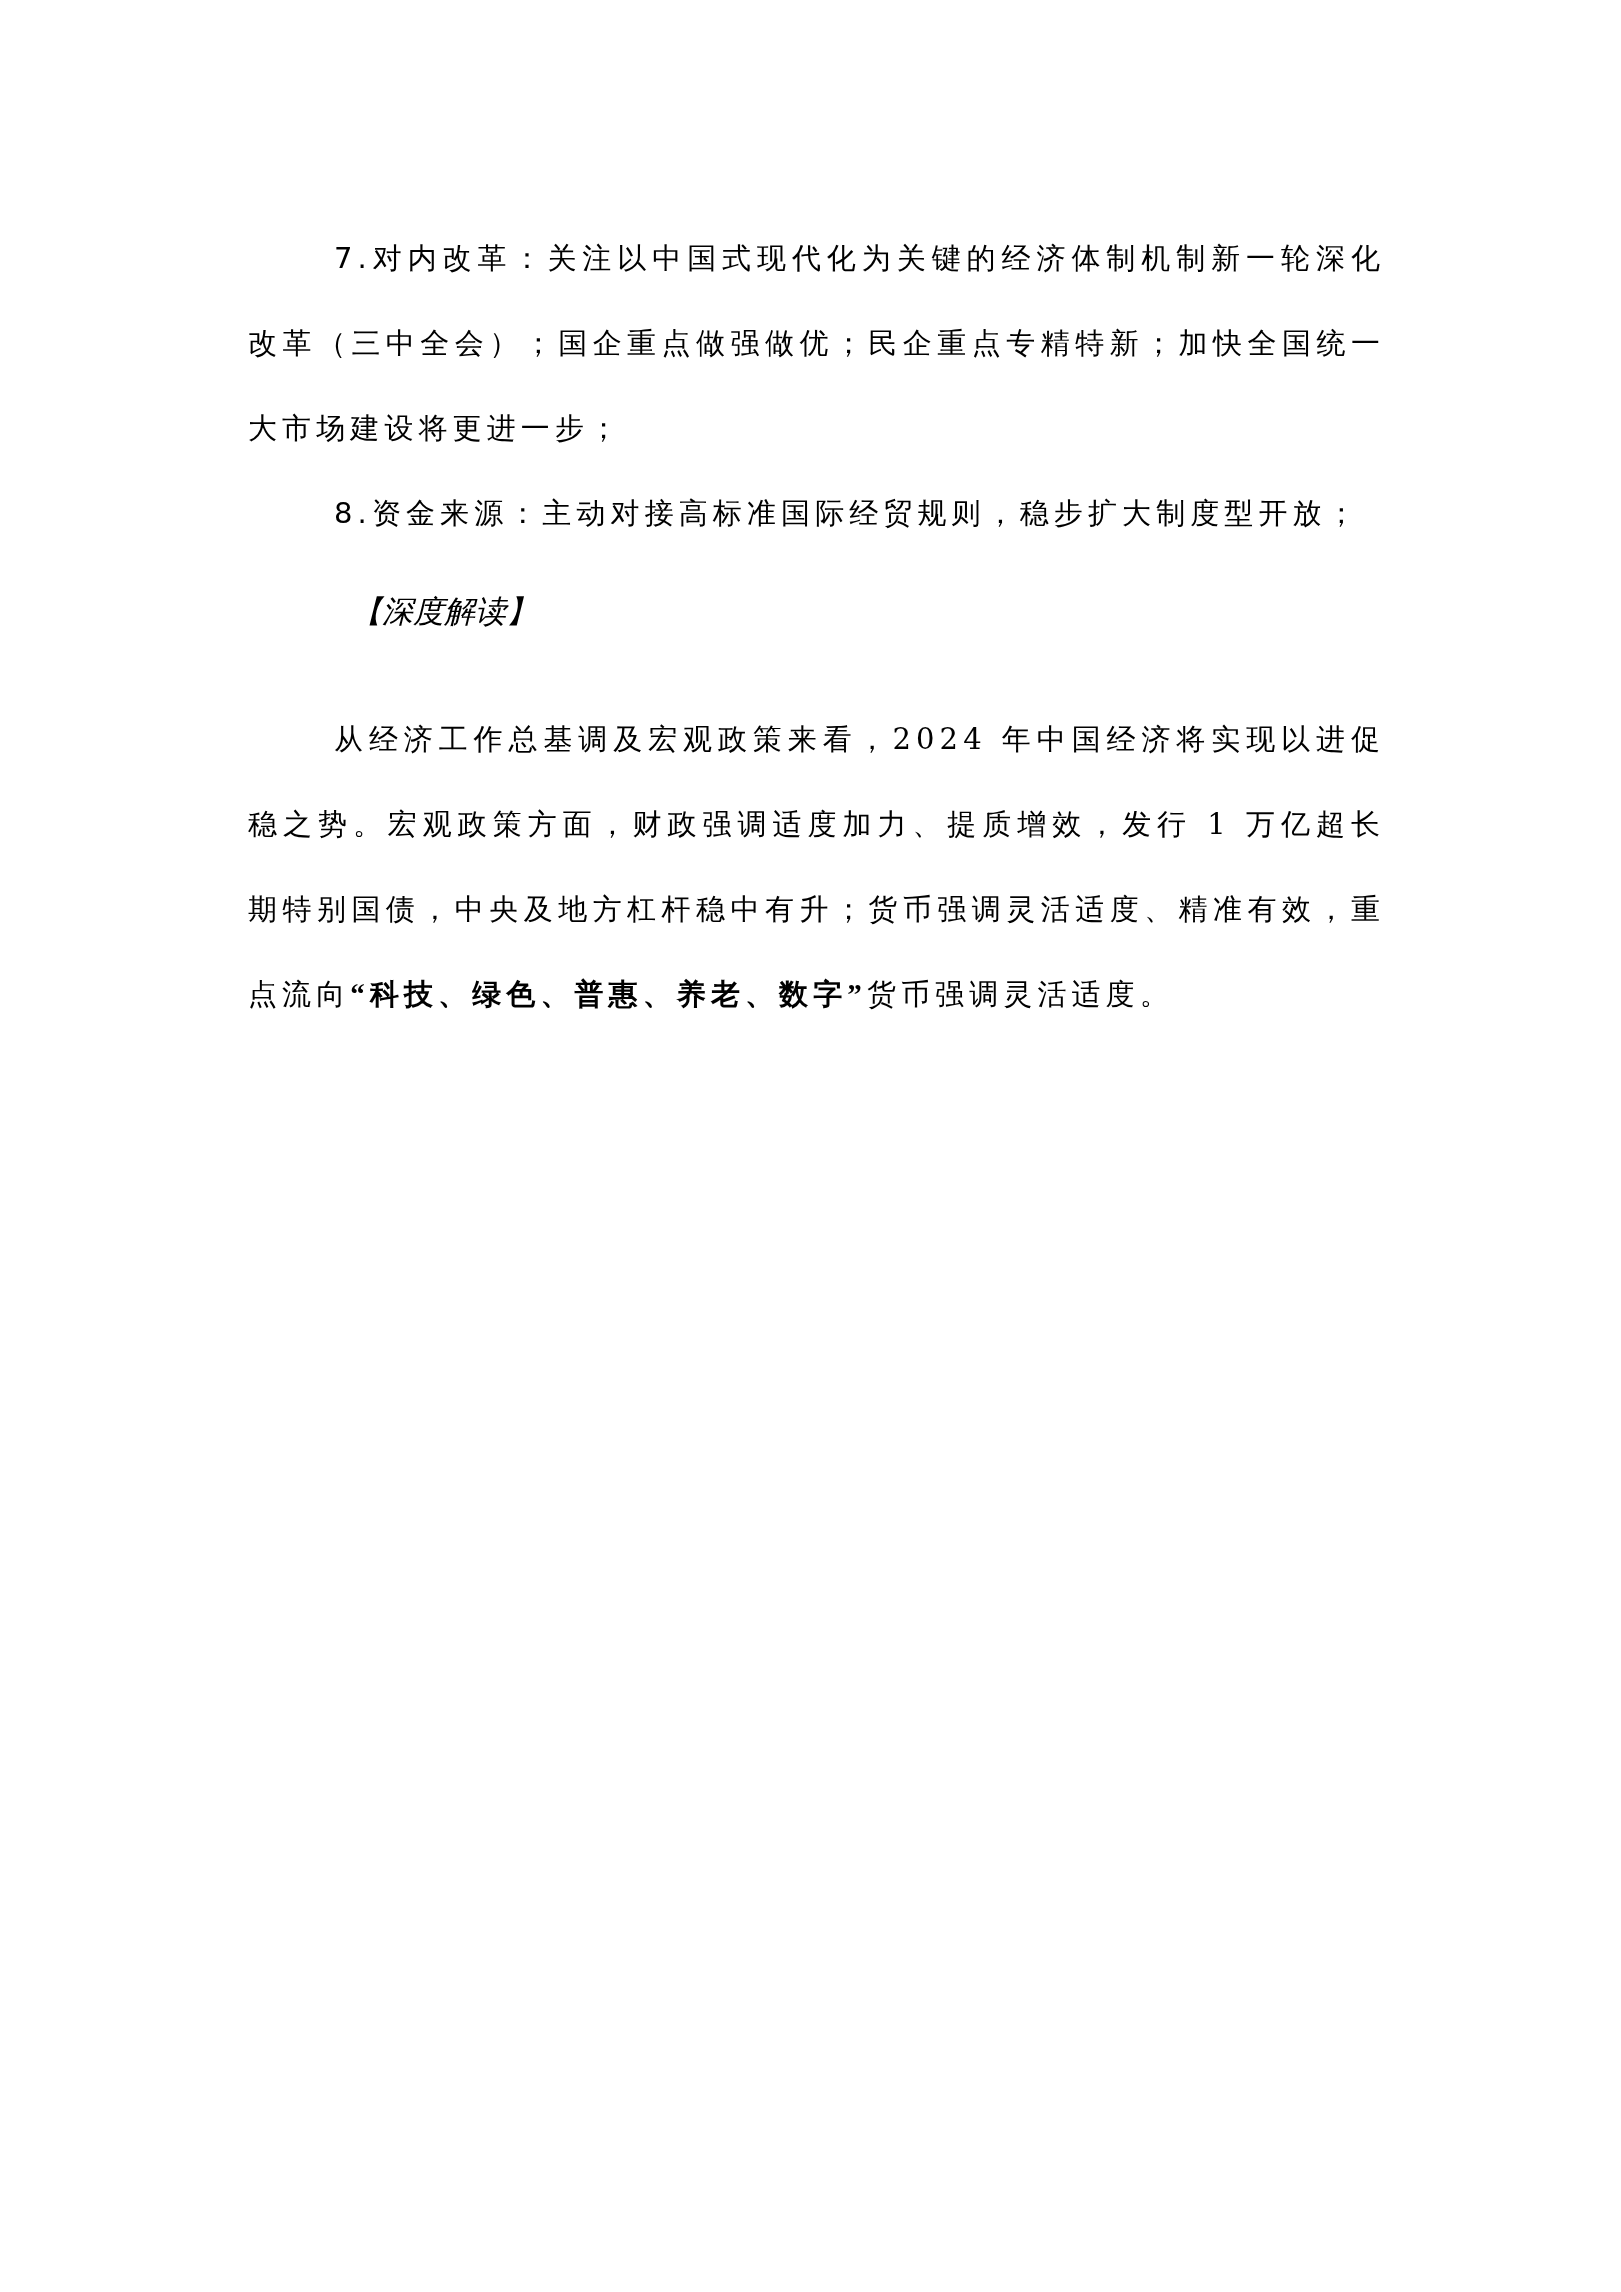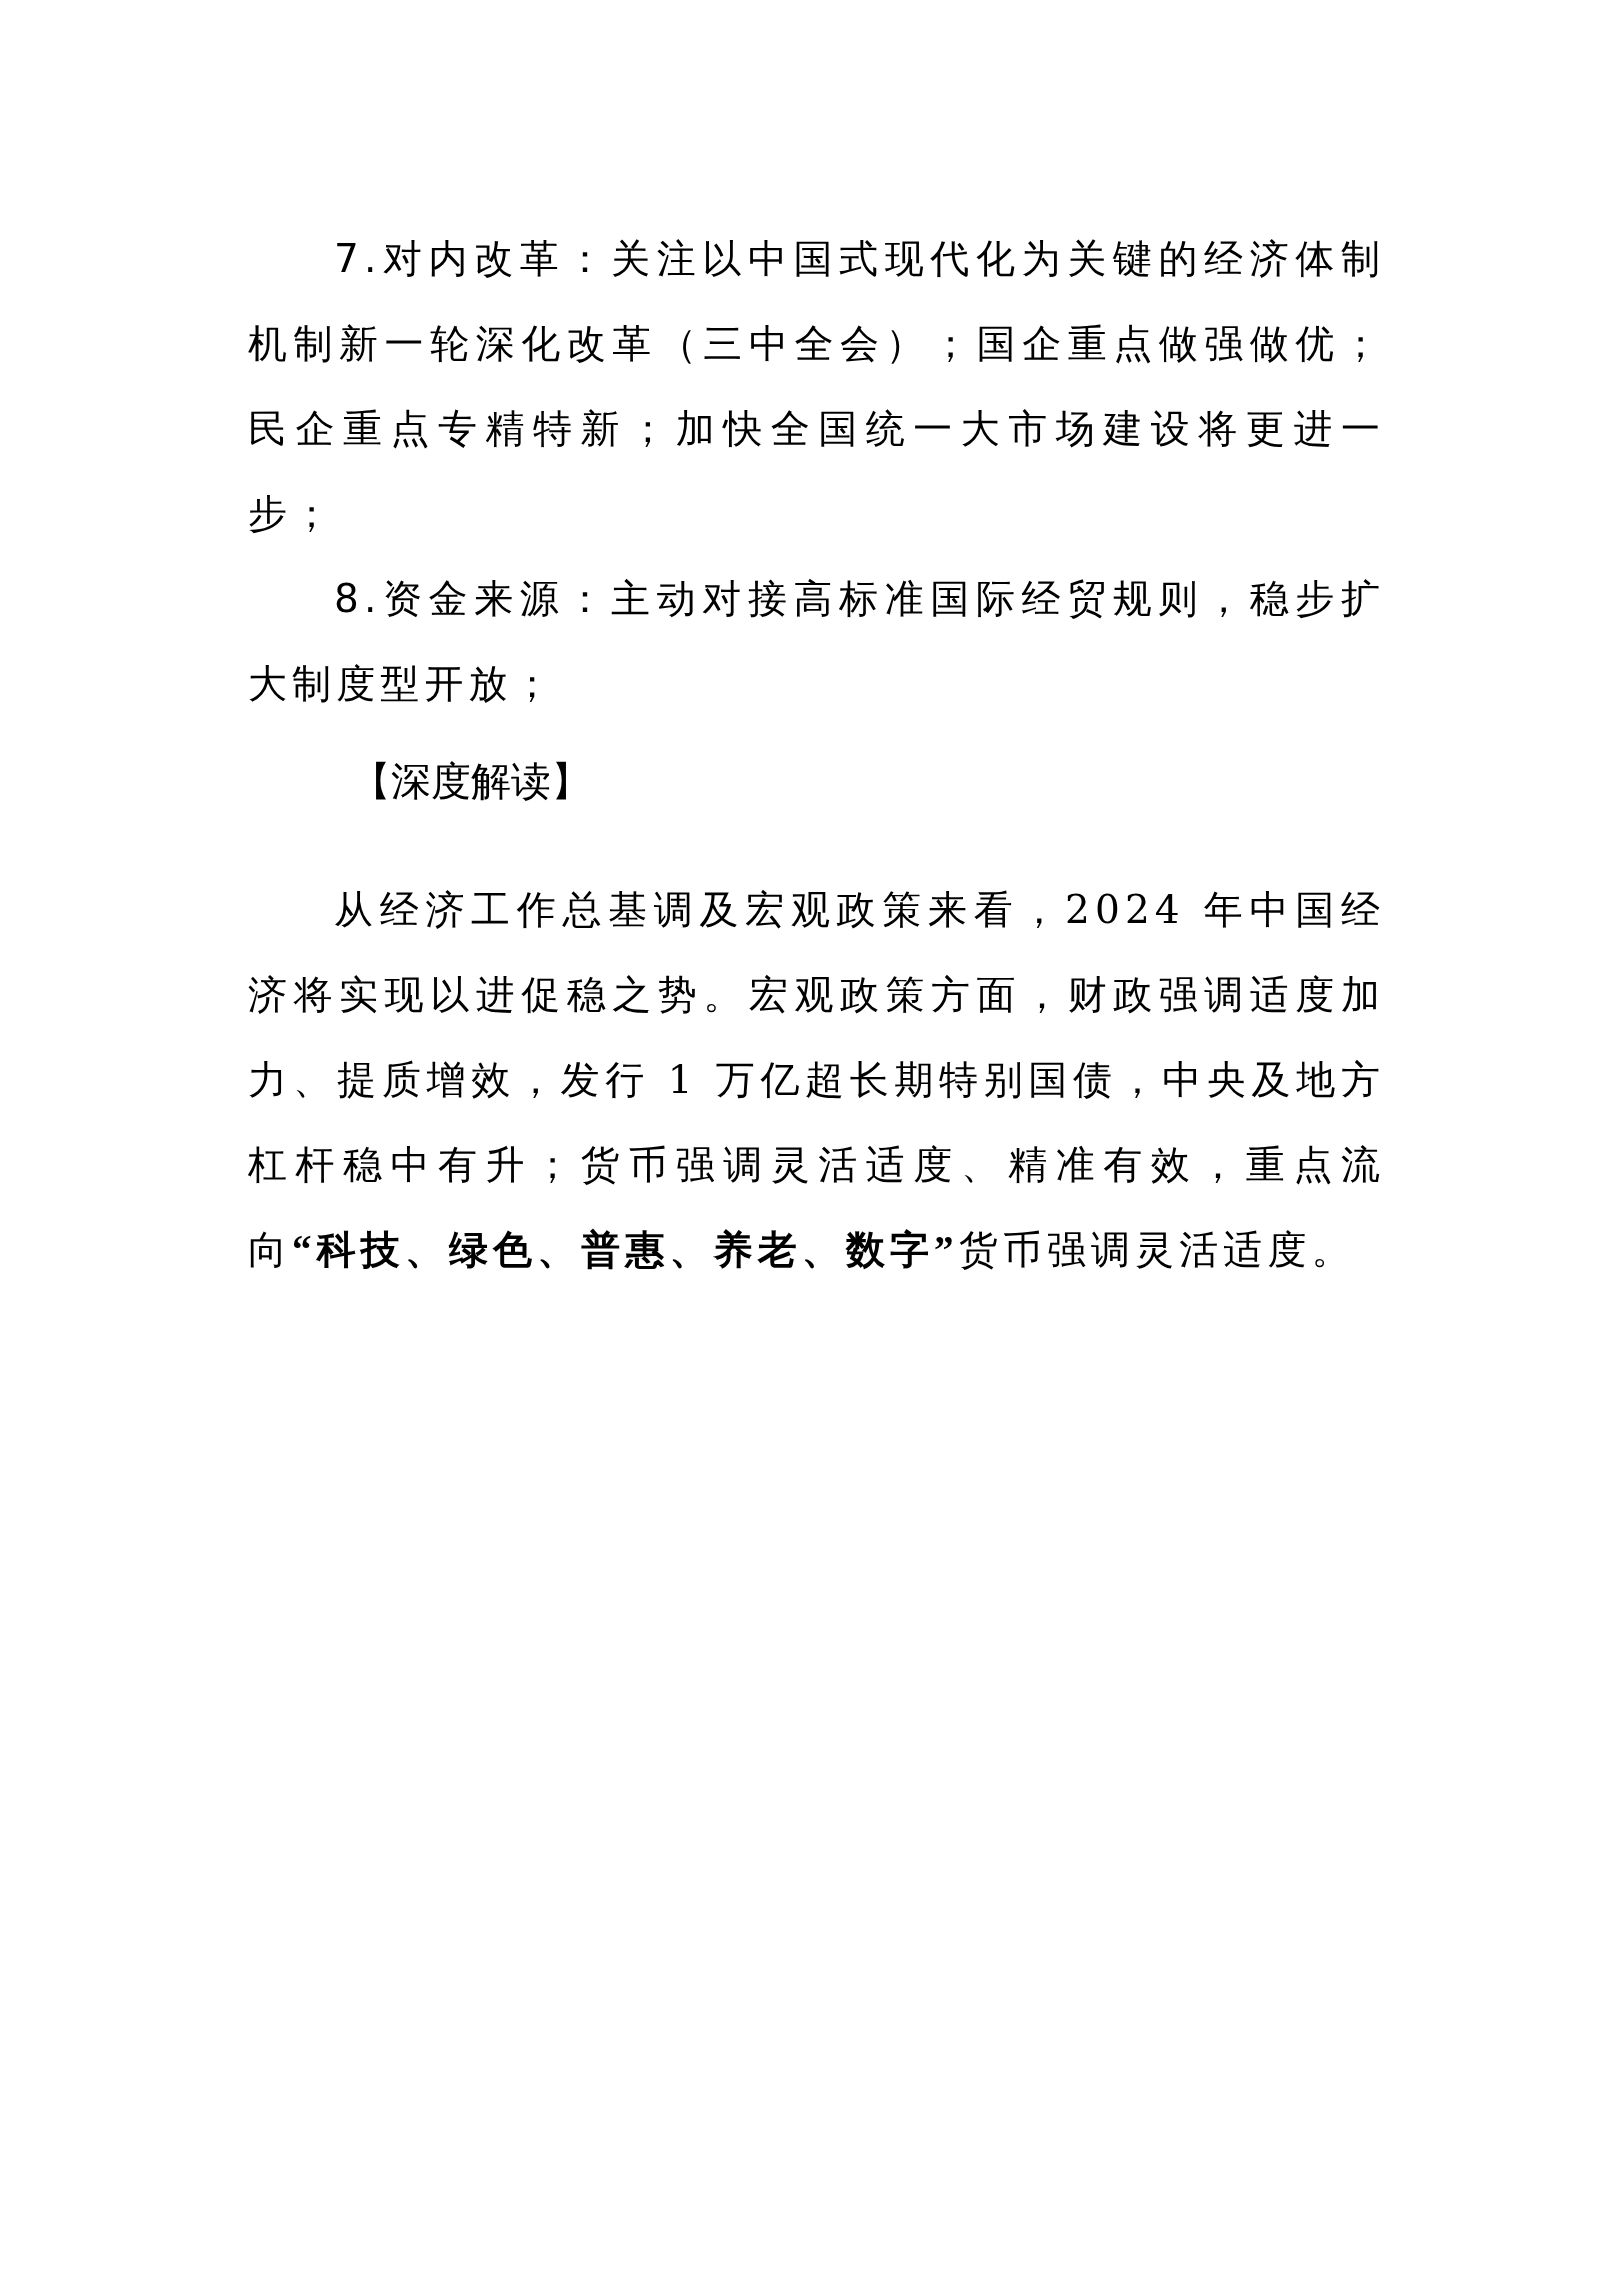--- a/index.html
+++ b/index.html
@@ -15,37 +15,38 @@
       color: #000000;
       font-family: "DejaVu Serif", "Liberation Serif", serif;
     }
     .page {
       position: absolute;
       left: 248px;
       top: 216px;
       width: 1137px;
     }
     .para {
-      font-size: 39px;
+      font-size: 29px;
       line-height: 85px;
       letter-spacing: 5.1px;
       text-align: justify;
       text-indent: 86px;
       margin: 0;
     }
     .para.sans {
       font-family: "DejaVu Sans", "Liberation Sans", sans-serif;
     }
     .heading {
       font-family: "DejaVu Sans", "Liberation Sans", sans-serif;
-      font-size: 40px;
+      font-size: 31px;
       line-height: 59px;
       margin: 25.5px 0 35px 0;
       padding-left: 103px;
       font-weight: normal;
+      font-style: italic;
     }
     .gap-small { height: 21.6px; }
     .bold {
       font-weight: bold;
       font-family: Liberation Serif, serif;
     }
   </style>
 </head>
 <body>
 

